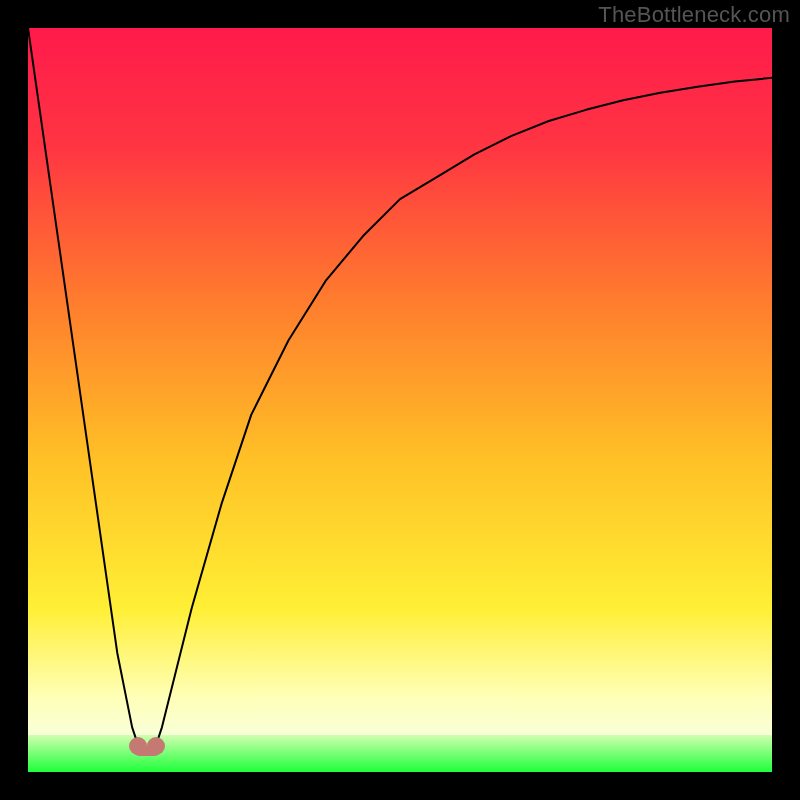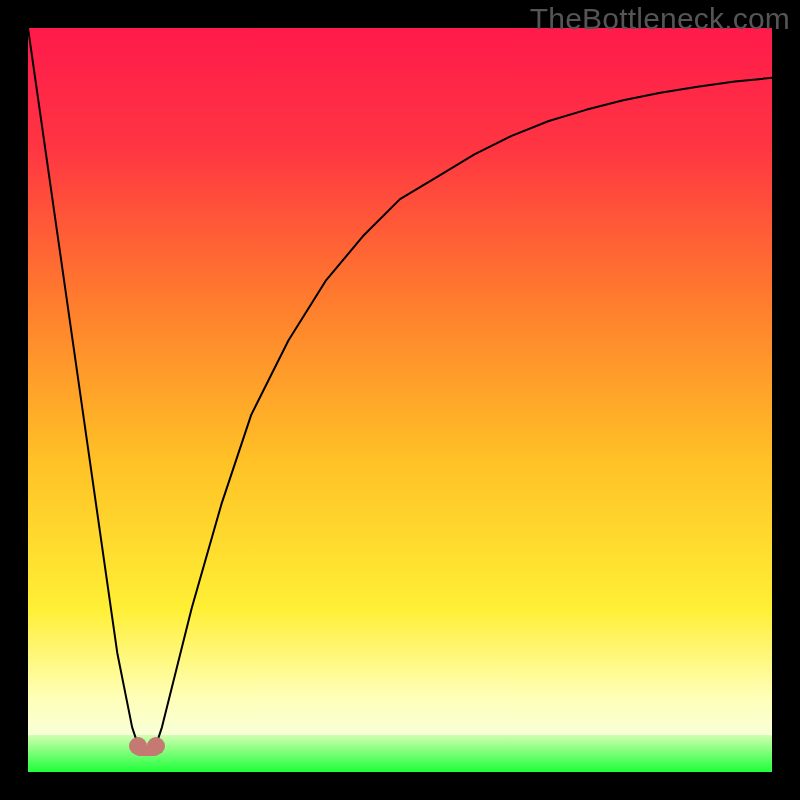--- a/index.html
+++ b/index.html
@@ -15,21 +15,21 @@
     position: relative;
     width: 800px;
     height: 800px;
     background: #000;
   }
   .attribution {
     position: absolute;
     top: 2px;
     right: 10px;
     color: #555;
-    font-size: 30px;
+    font-size: 22px;
     font-weight: 500;
     letter-spacing: 0.2px;
     z-index: 10;
     margin-left: 48px;
   }
   .plot-area {
     position: absolute;
     left: 28px;
     top: 28px;
     width: 744px;

